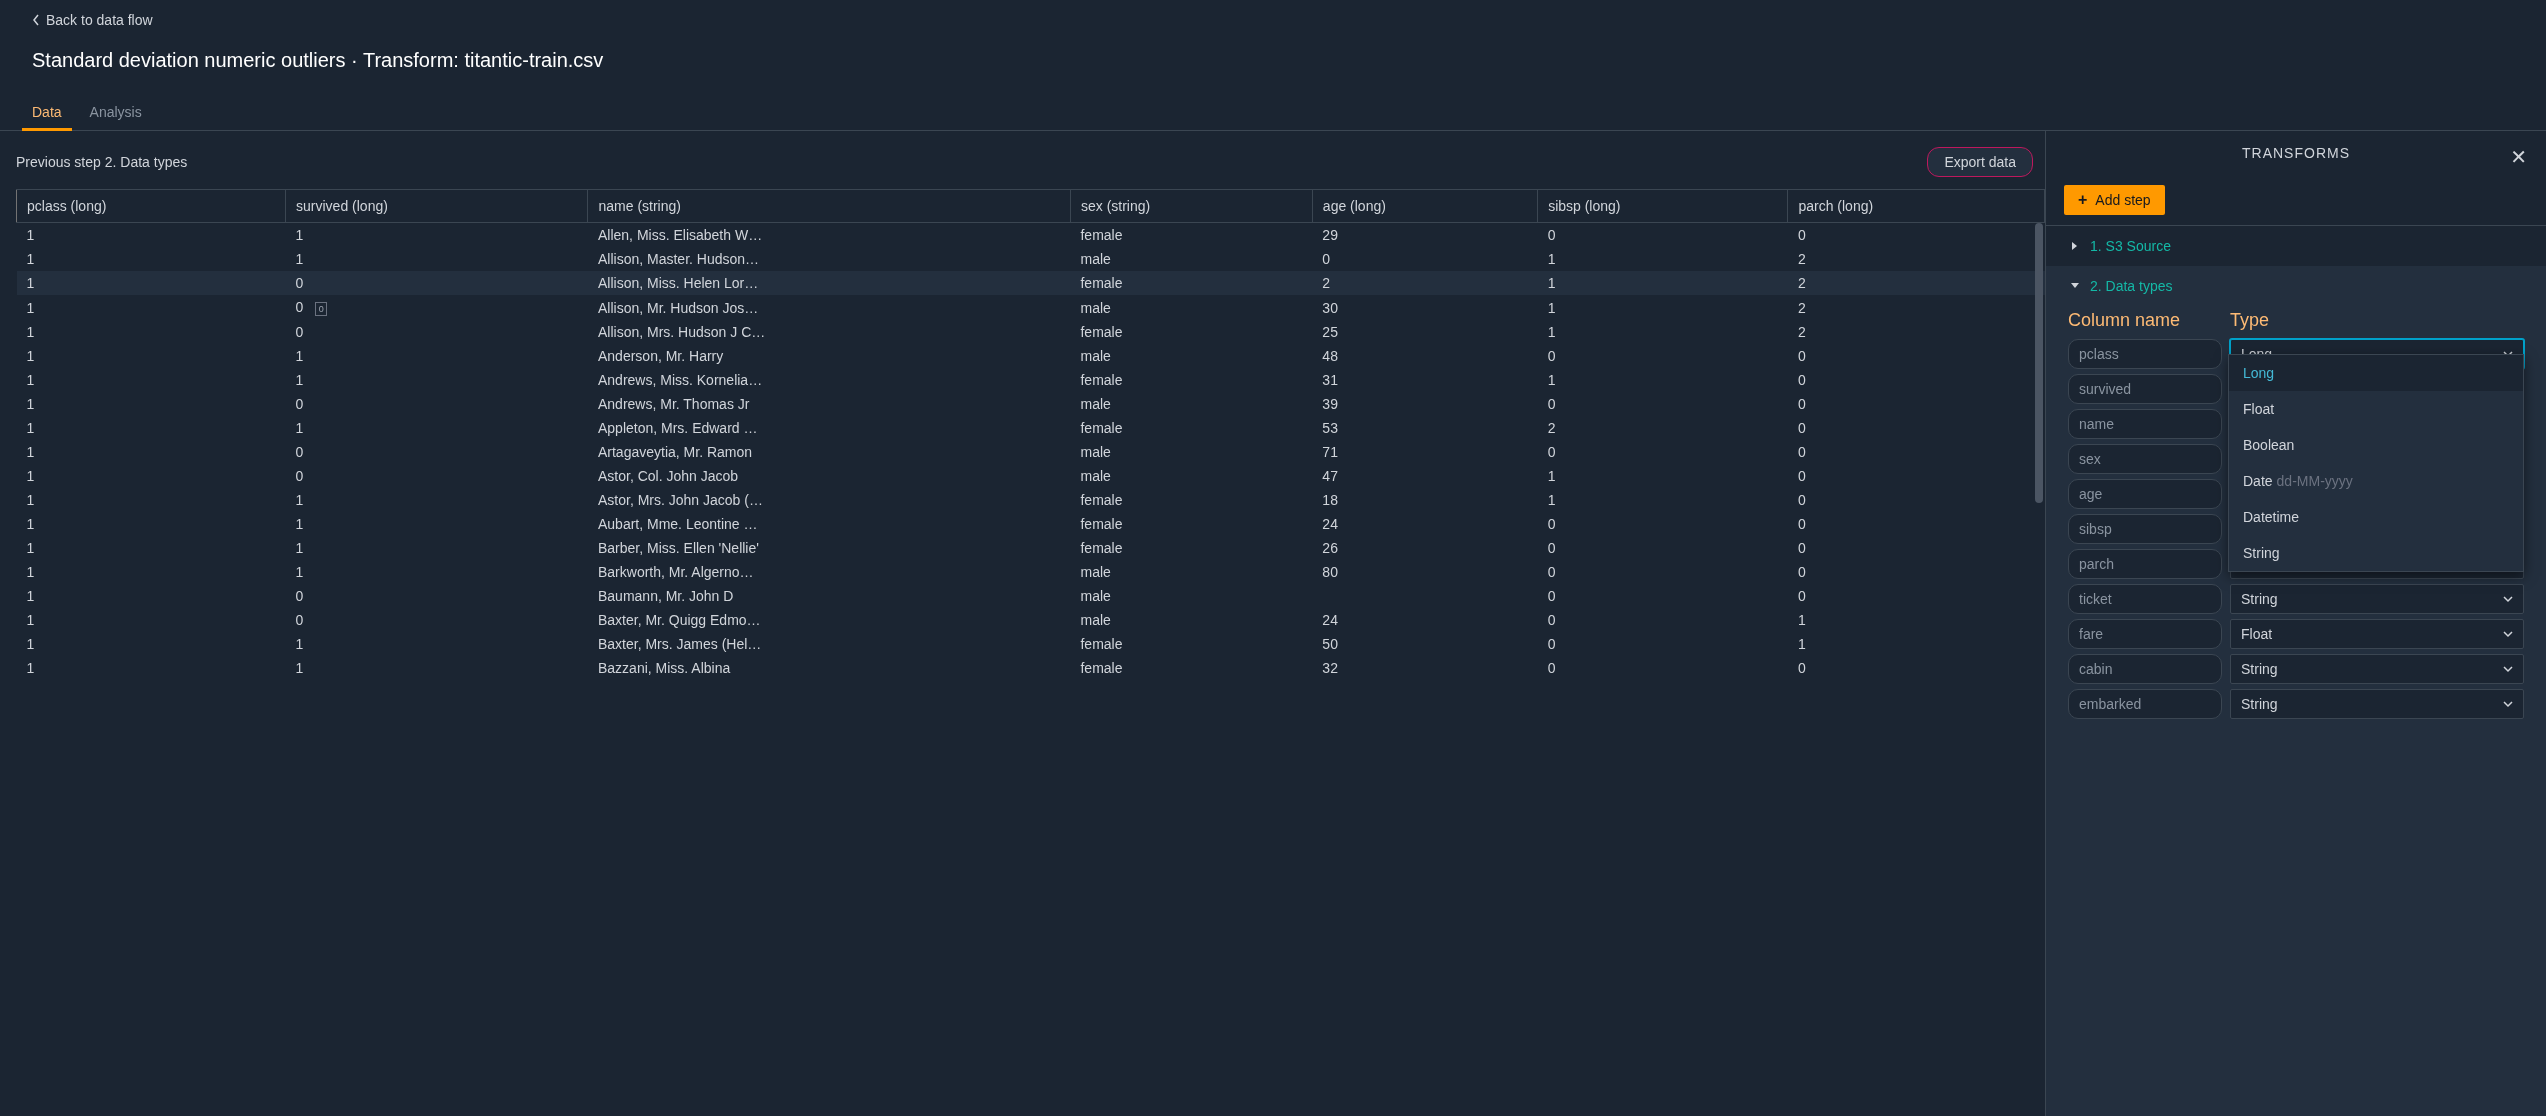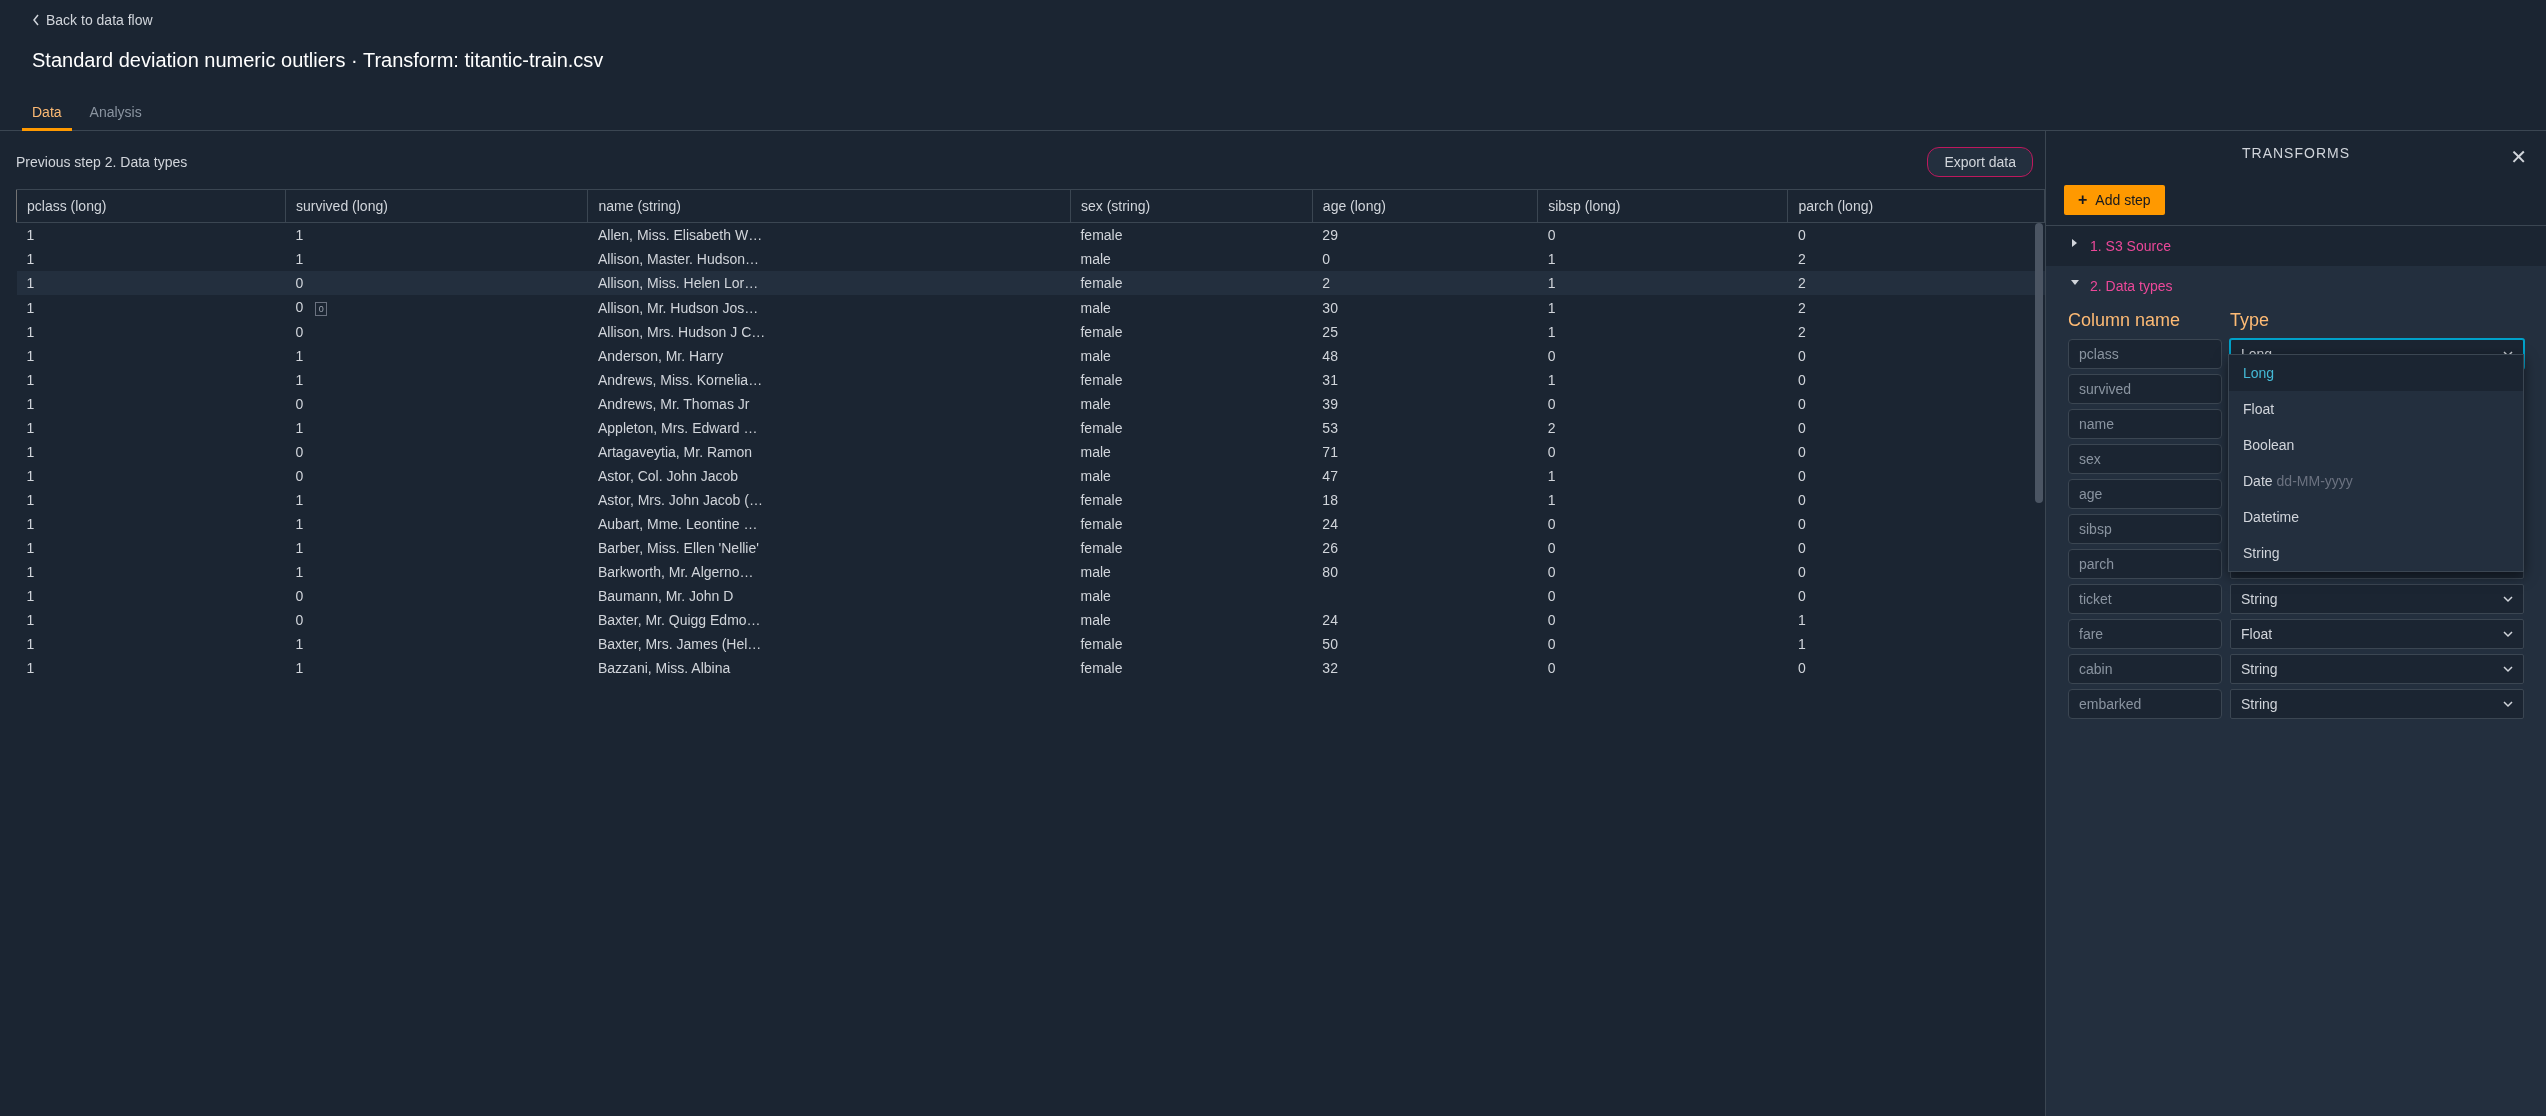--- a/index.html
+++ b/index.html
@@ -56,32 +56,32 @@
 }
 .close-icon { position: absolute; right: 18px; cursor: pointer; font-size: 20px; color: #d1d5db; }
 .add-step-row { padding: 10px 18px; border-bottom: 1px solid #3b4652; }
 .add-step-btn {
   background: #ff9900; color: #16191f; border: none;
   padding: 6px 14px; border-radius: 2px; cursor: pointer;
   display: inline-flex; align-items: center; gap: 8px; font-size: 14px;
 }
 .add-step-btn span.plus { font-size: 16px; font-weight: bold; }
 .step-item {
-  display: flex; align-items: flex-start; gap: 10px;
-  padding: 12px 24px; cursor: pointer; color: #ec4899;
+  display: flex; align-items: center; gap: 10px;
+  padding: 12px 24px; cursor: pointer; color: #14b8a6;
 }
 .step-item.expanded { background: #232f3e; }
 .step-item svg { width: 10px; height: 10px; }
 .form-area { background: #232f3e; padding: 0 10px 10px 10px; flex: 1; overflow: auto; position: relative; }
 .form-headers { display: flex; padding: 4px 12px 8px 12px; font-size: 18px; color: #fdba74; }
 .form-headers > div:first-child { width: 162px; }
 .form-row { display: flex; gap: 8px; padding: 0 12px 5px 12px; align-items: center; }
 .col-input {
   width: 154px; background: #1b2532; border: 1px solid #3b4652;
-  color: #8a94a0; padding: 6px 10px; font-size: 14px; border-radius: 4px;
+  color: #8a94a0; padding: 6px 10px; font-size: 14px; border-radius: 10px;
 }
 .type-input {
   flex: 1; background: #1b2532; border: 1px solid #3b4652;
   color: #d1d5db; padding: 6px 10px; font-size: 14px; border-radius: 2px;
   display: flex; justify-content: space-between; align-items: center; cursor: pointer;
 }
 .type-input.active { border-color: #00a1c9; box-shadow: 0 0 0 1px #00a1c9; }
 .dropdown {
   position: absolute; right: 22px; top: 48px; width: 296px;
   background: #232f3e; border: 1px solid #3b4652;

